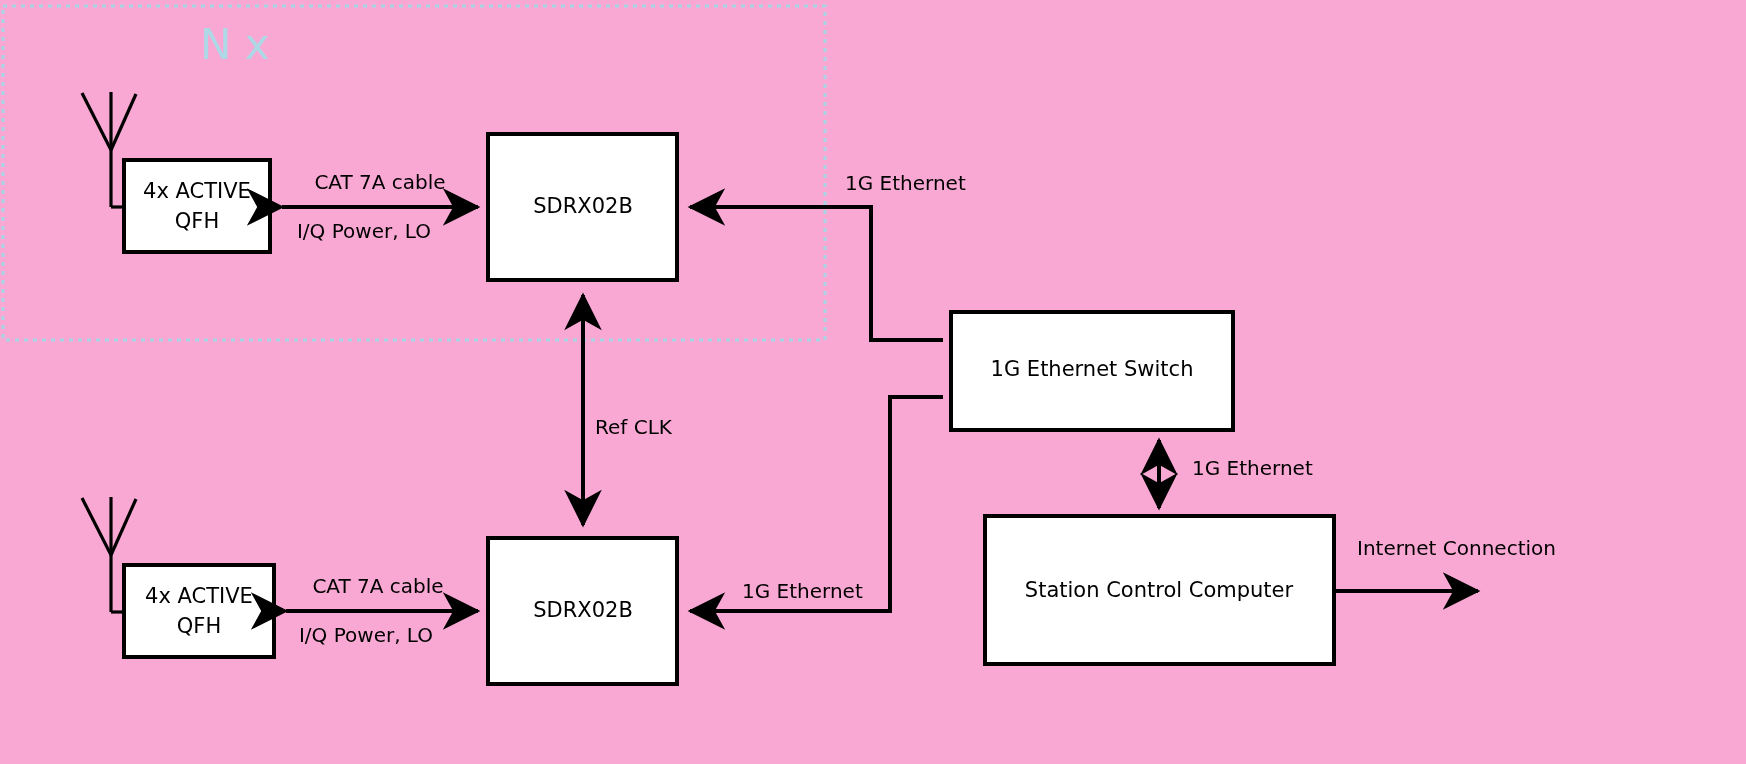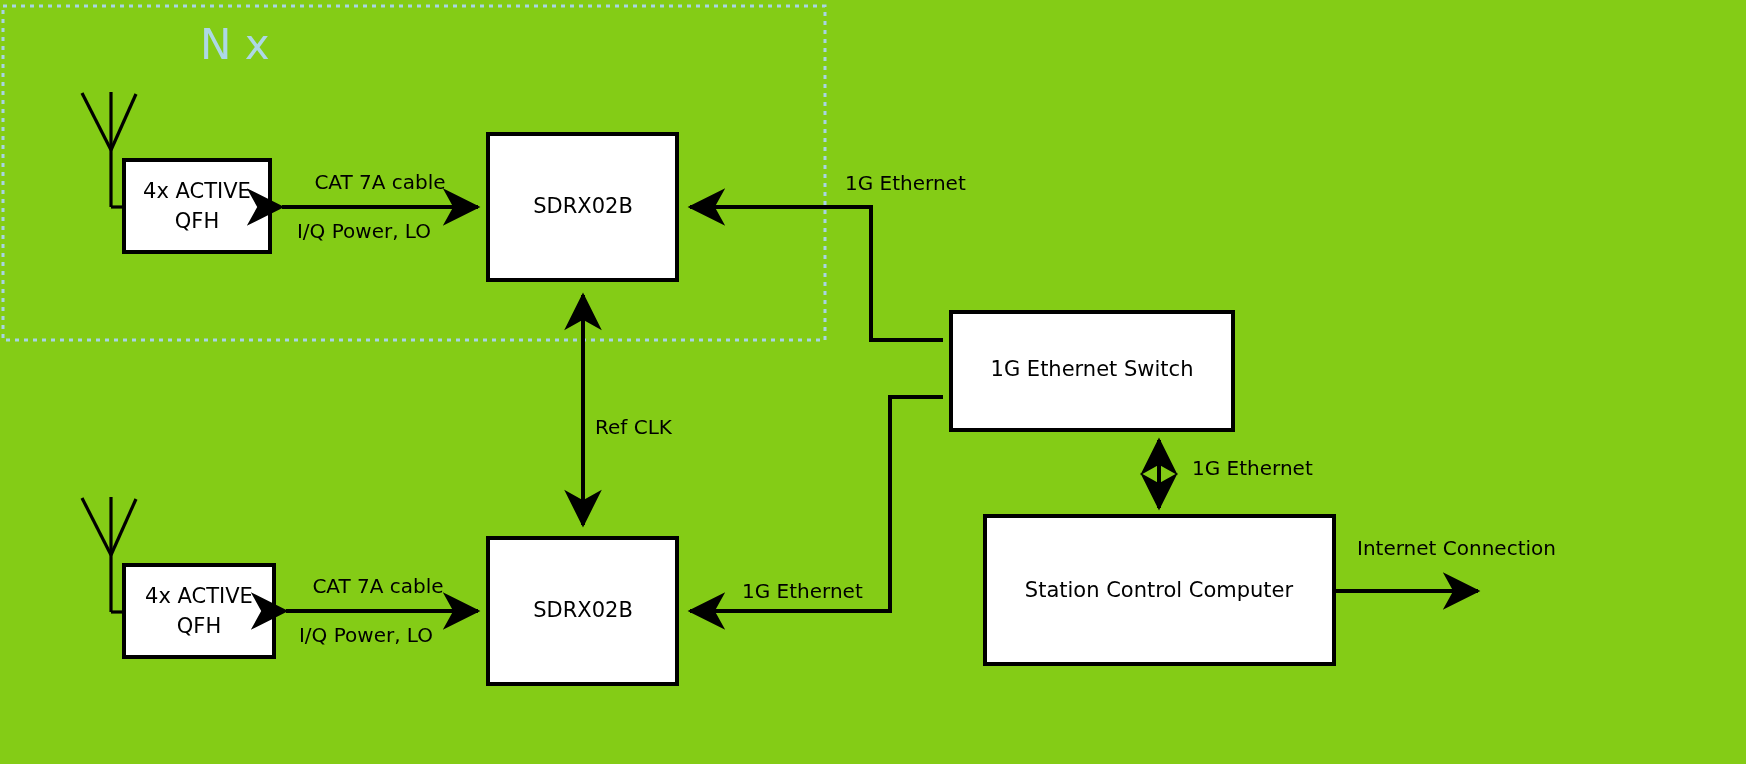--- a/index.html
+++ b/index.html
@@ -1,18 +1,18 @@
 <!DOCTYPE html>
 <html><head>
 <meta charset="utf-8">
 <style>
   html,body{margin:0;padding:0;background:#ffffff;}
   body{width:1746px;height:764px;overflow:hidden;
        font-family:"DejaVu Sans","Liberation Sans",sans-serif;}
-  #stage{position:relative;width:1746px;height:764px;background:#84cc16;}
+  #stage{position:relative;width:1746px;height:764px;background:#f9a8d4;}
   svg#diagram{position:absolute;left:0;top:0;width:1746px;height:764px;}
   .blk-label{font-size:21px;fill:#000;text-anchor:middle;dominant-baseline:middle;}
   .edge-label{font-size:20px;fill:#000;dominant-baseline:middle;}
   .edge-label.mid{text-anchor:middle;}
   .group-label{font-size:42px;fill:#ADD8E6;dominant-baseline:middle;}
   .box{fill:#ffffff;stroke:#000000;stroke-width:4;}
   .wire{stroke:#000000;stroke-width:4;fill:none;}
   .thin{stroke:#000000;stroke-width:3.2;fill:none;}
   .groupbox{fill:none;stroke:#A8D4E6;stroke-width:3;stroke-dasharray:4 5;}
 </style>

